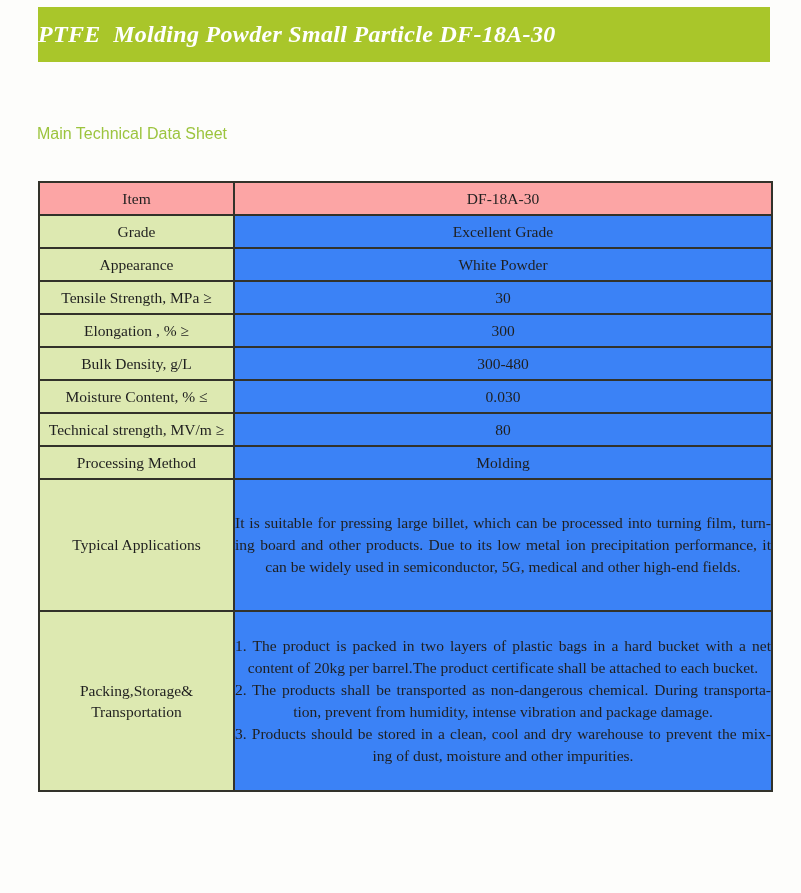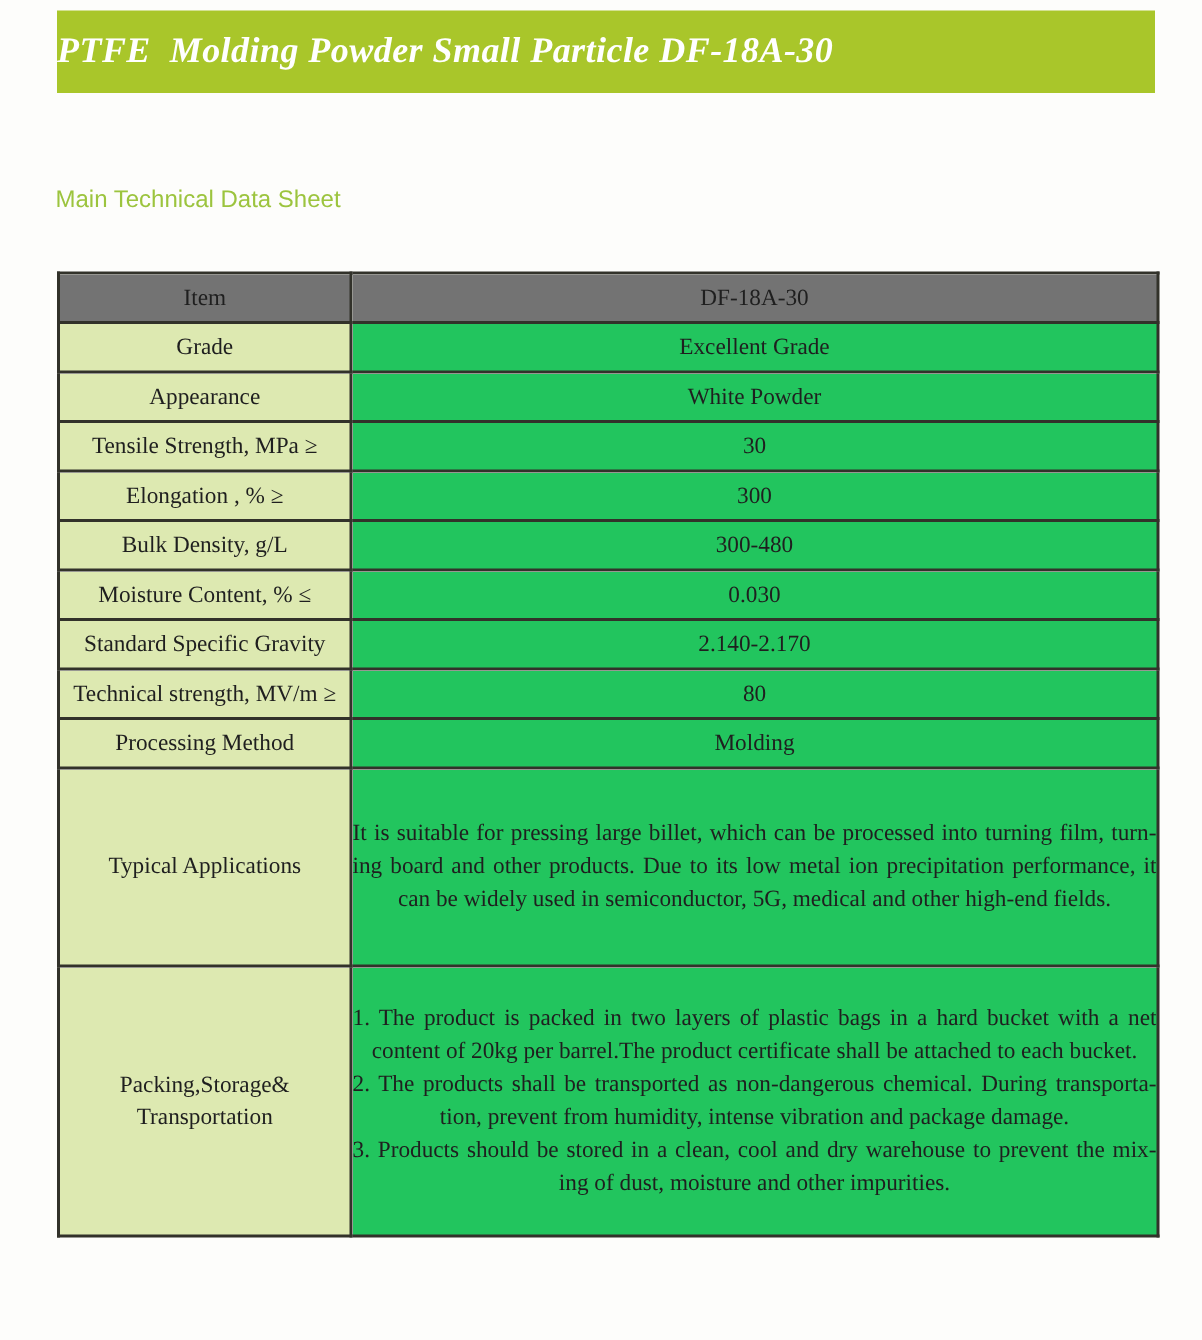--- a/index.html
+++ b/index.html
@@ -53,31 +53,31 @@
     border: 2px solid #32322a;
     font-family: "Liberation Serif", serif;
     font-size: 15.5px;
     color: #1f1f1f;
     text-align: center;
     vertical-align: middle;
     padding: 0;
     overflow: hidden;
   }
   tr.hdr-row td {
-    background: #737373;
+    background: #fca5a5;
     height: 31px;
   }
   tr.std-row {
     height: 33px;
   }
   td.lbl-cell {
     background: #dde9b1;
   }
   td.val-cell {
-    background: #22c55e;
+    background: #3b82f6;
   }
   tr.apps-row {
     height: 132px;
   }
   tr.pack-row {
     height: 180px;
   }
   td.para-cell {
     text-align: left;
     padding: 0 12px 0 13px;
@@ -131,24 +131,20 @@
     </tr>
     <tr class="std-row">
       <td class="lbl-cell">Bulk Density, g/L</td>
       <td class="val-cell">300-480</td>
     </tr>
     <tr class="std-row">
       <td class="lbl-cell">Moisture Content, % ≤</td>
       <td class="val-cell">0.030</td>
     </tr>
     <tr class="std-row">
-      <td class="lbl-cell">Standard Specific Gravity</td>
-      <td class="val-cell">2.140-2.170</td>
-    </tr>
-    <tr class="std-row">
       <td class="lbl-cell">Technical strength, MV/m ≥</td>
       <td class="val-cell">80</td>
     </tr>
     <tr class="std-row">
       <td class="lbl-cell">Processing Method</td>
       <td class="val-cell">Molding</td>
     </tr>
 
     <tr class="apps-row">
       <td class="lbl-cell">Typical Applications</td>

